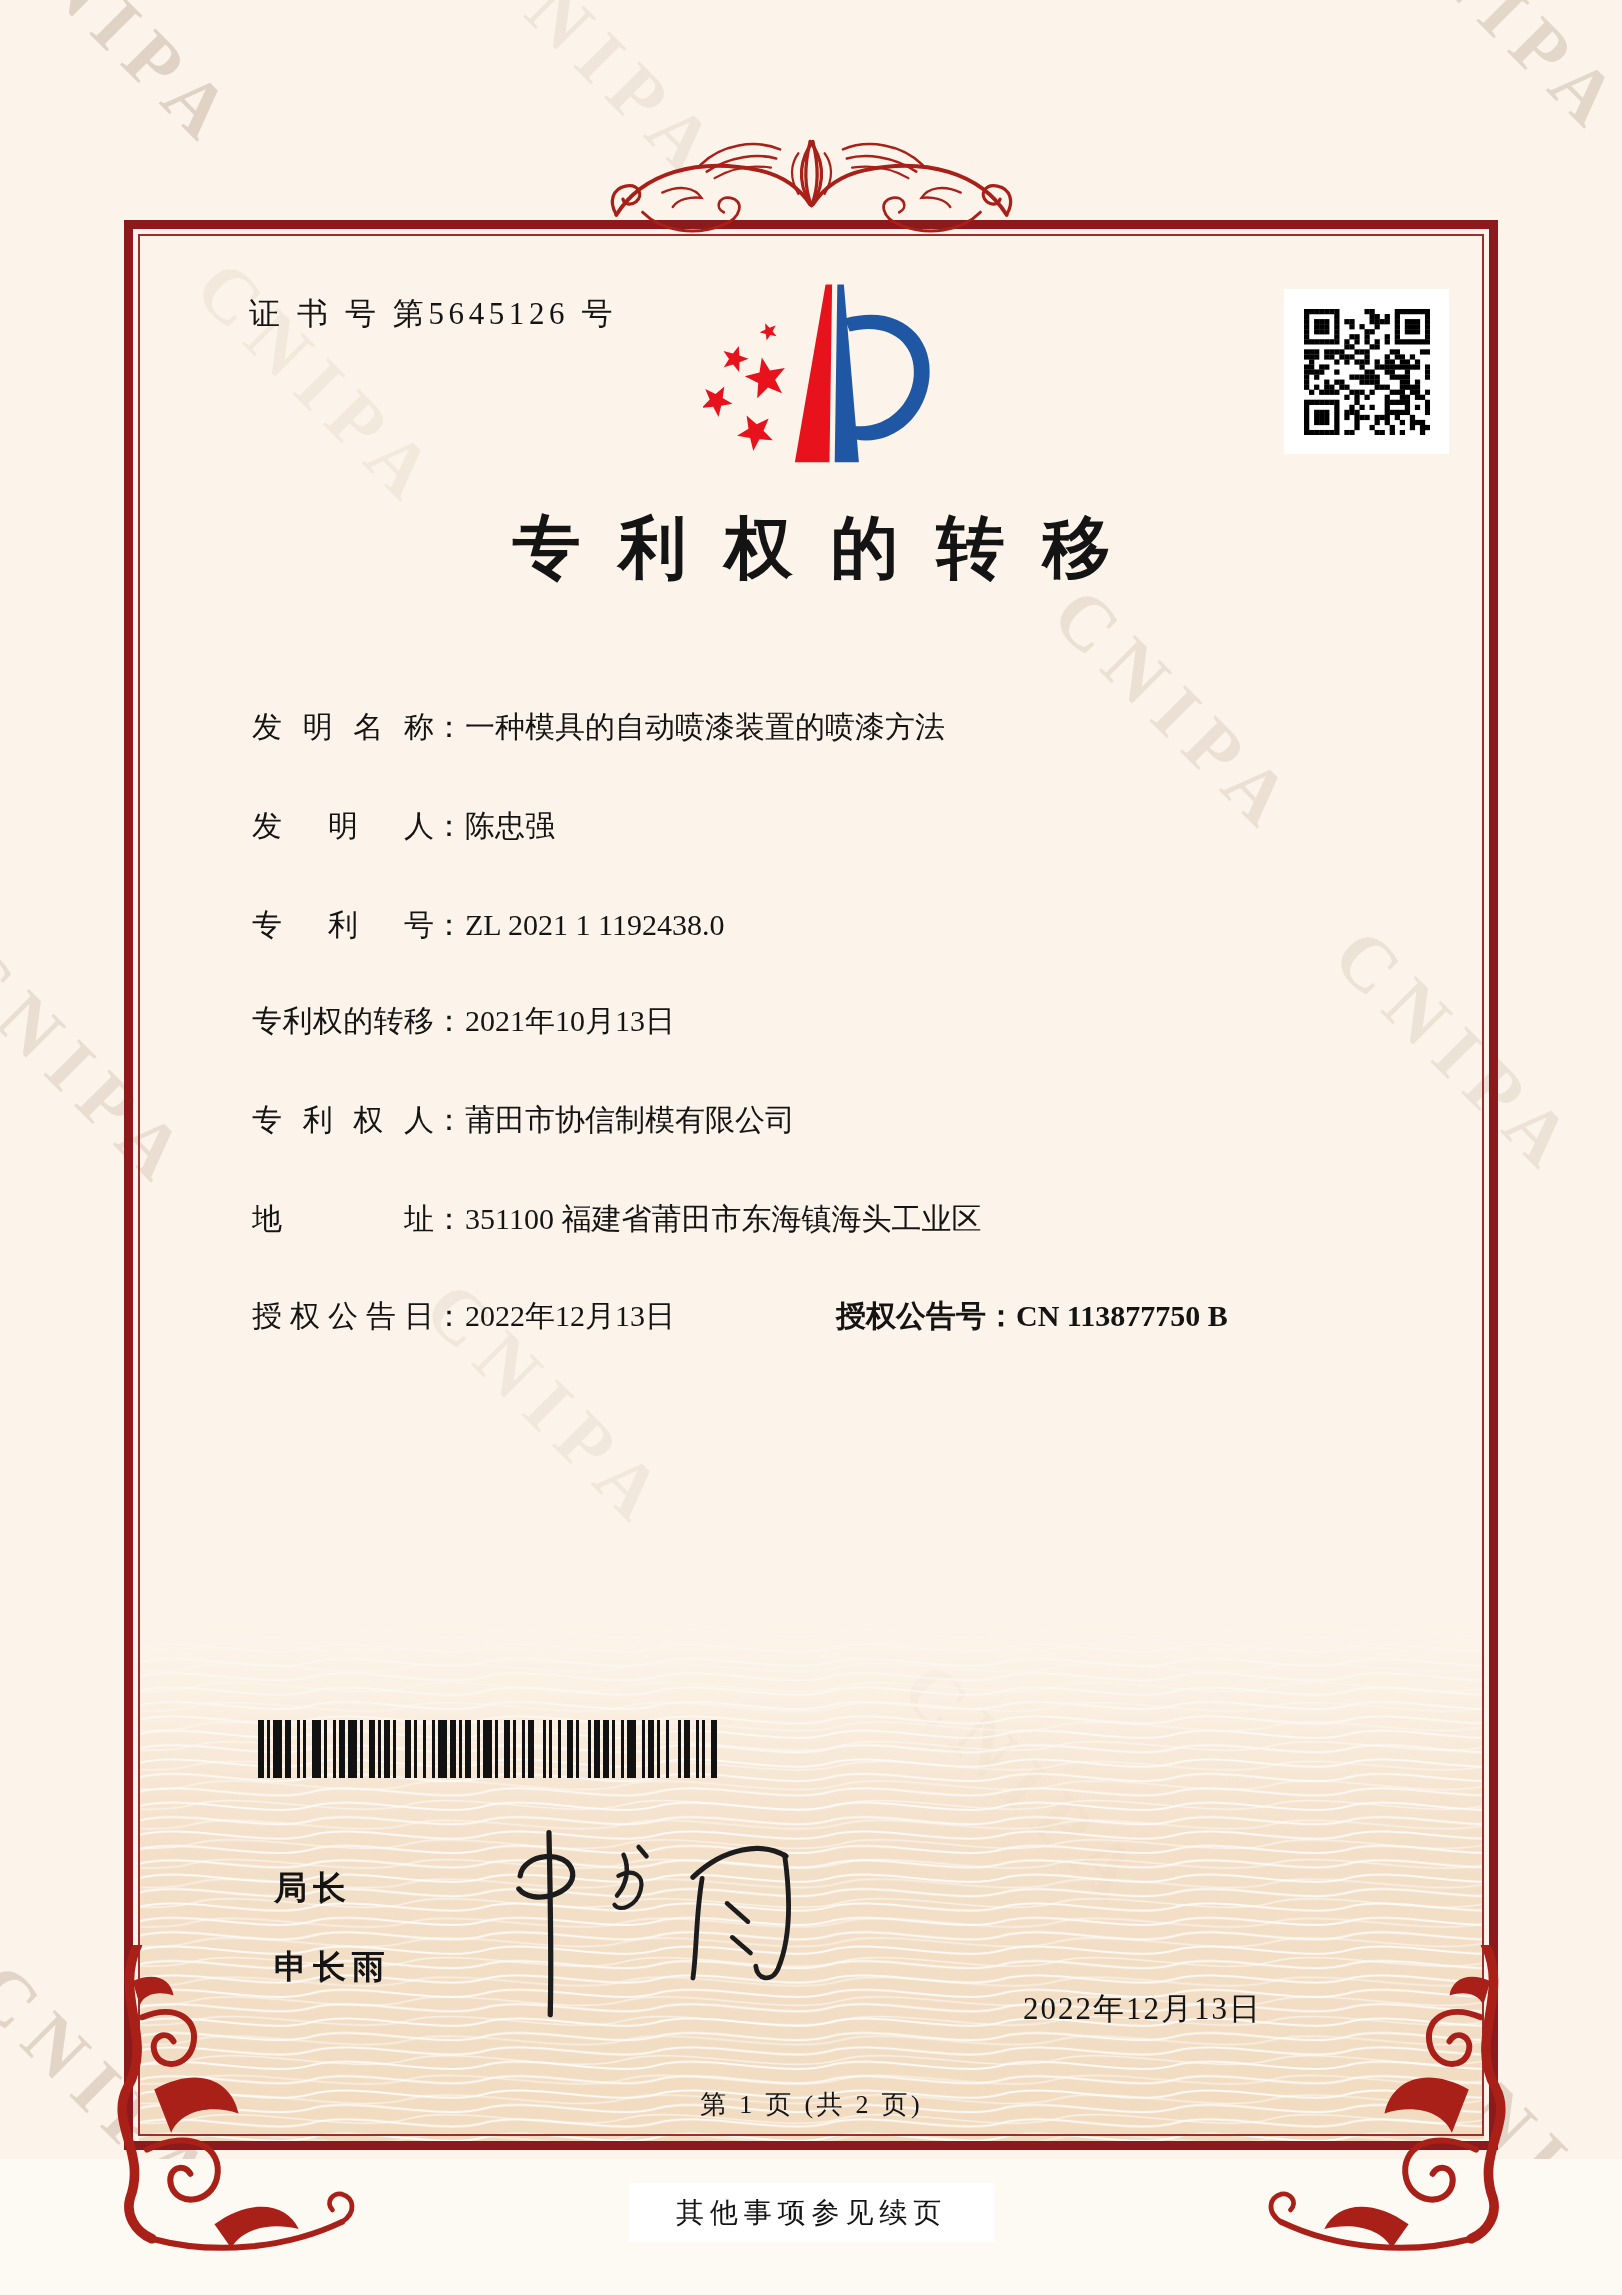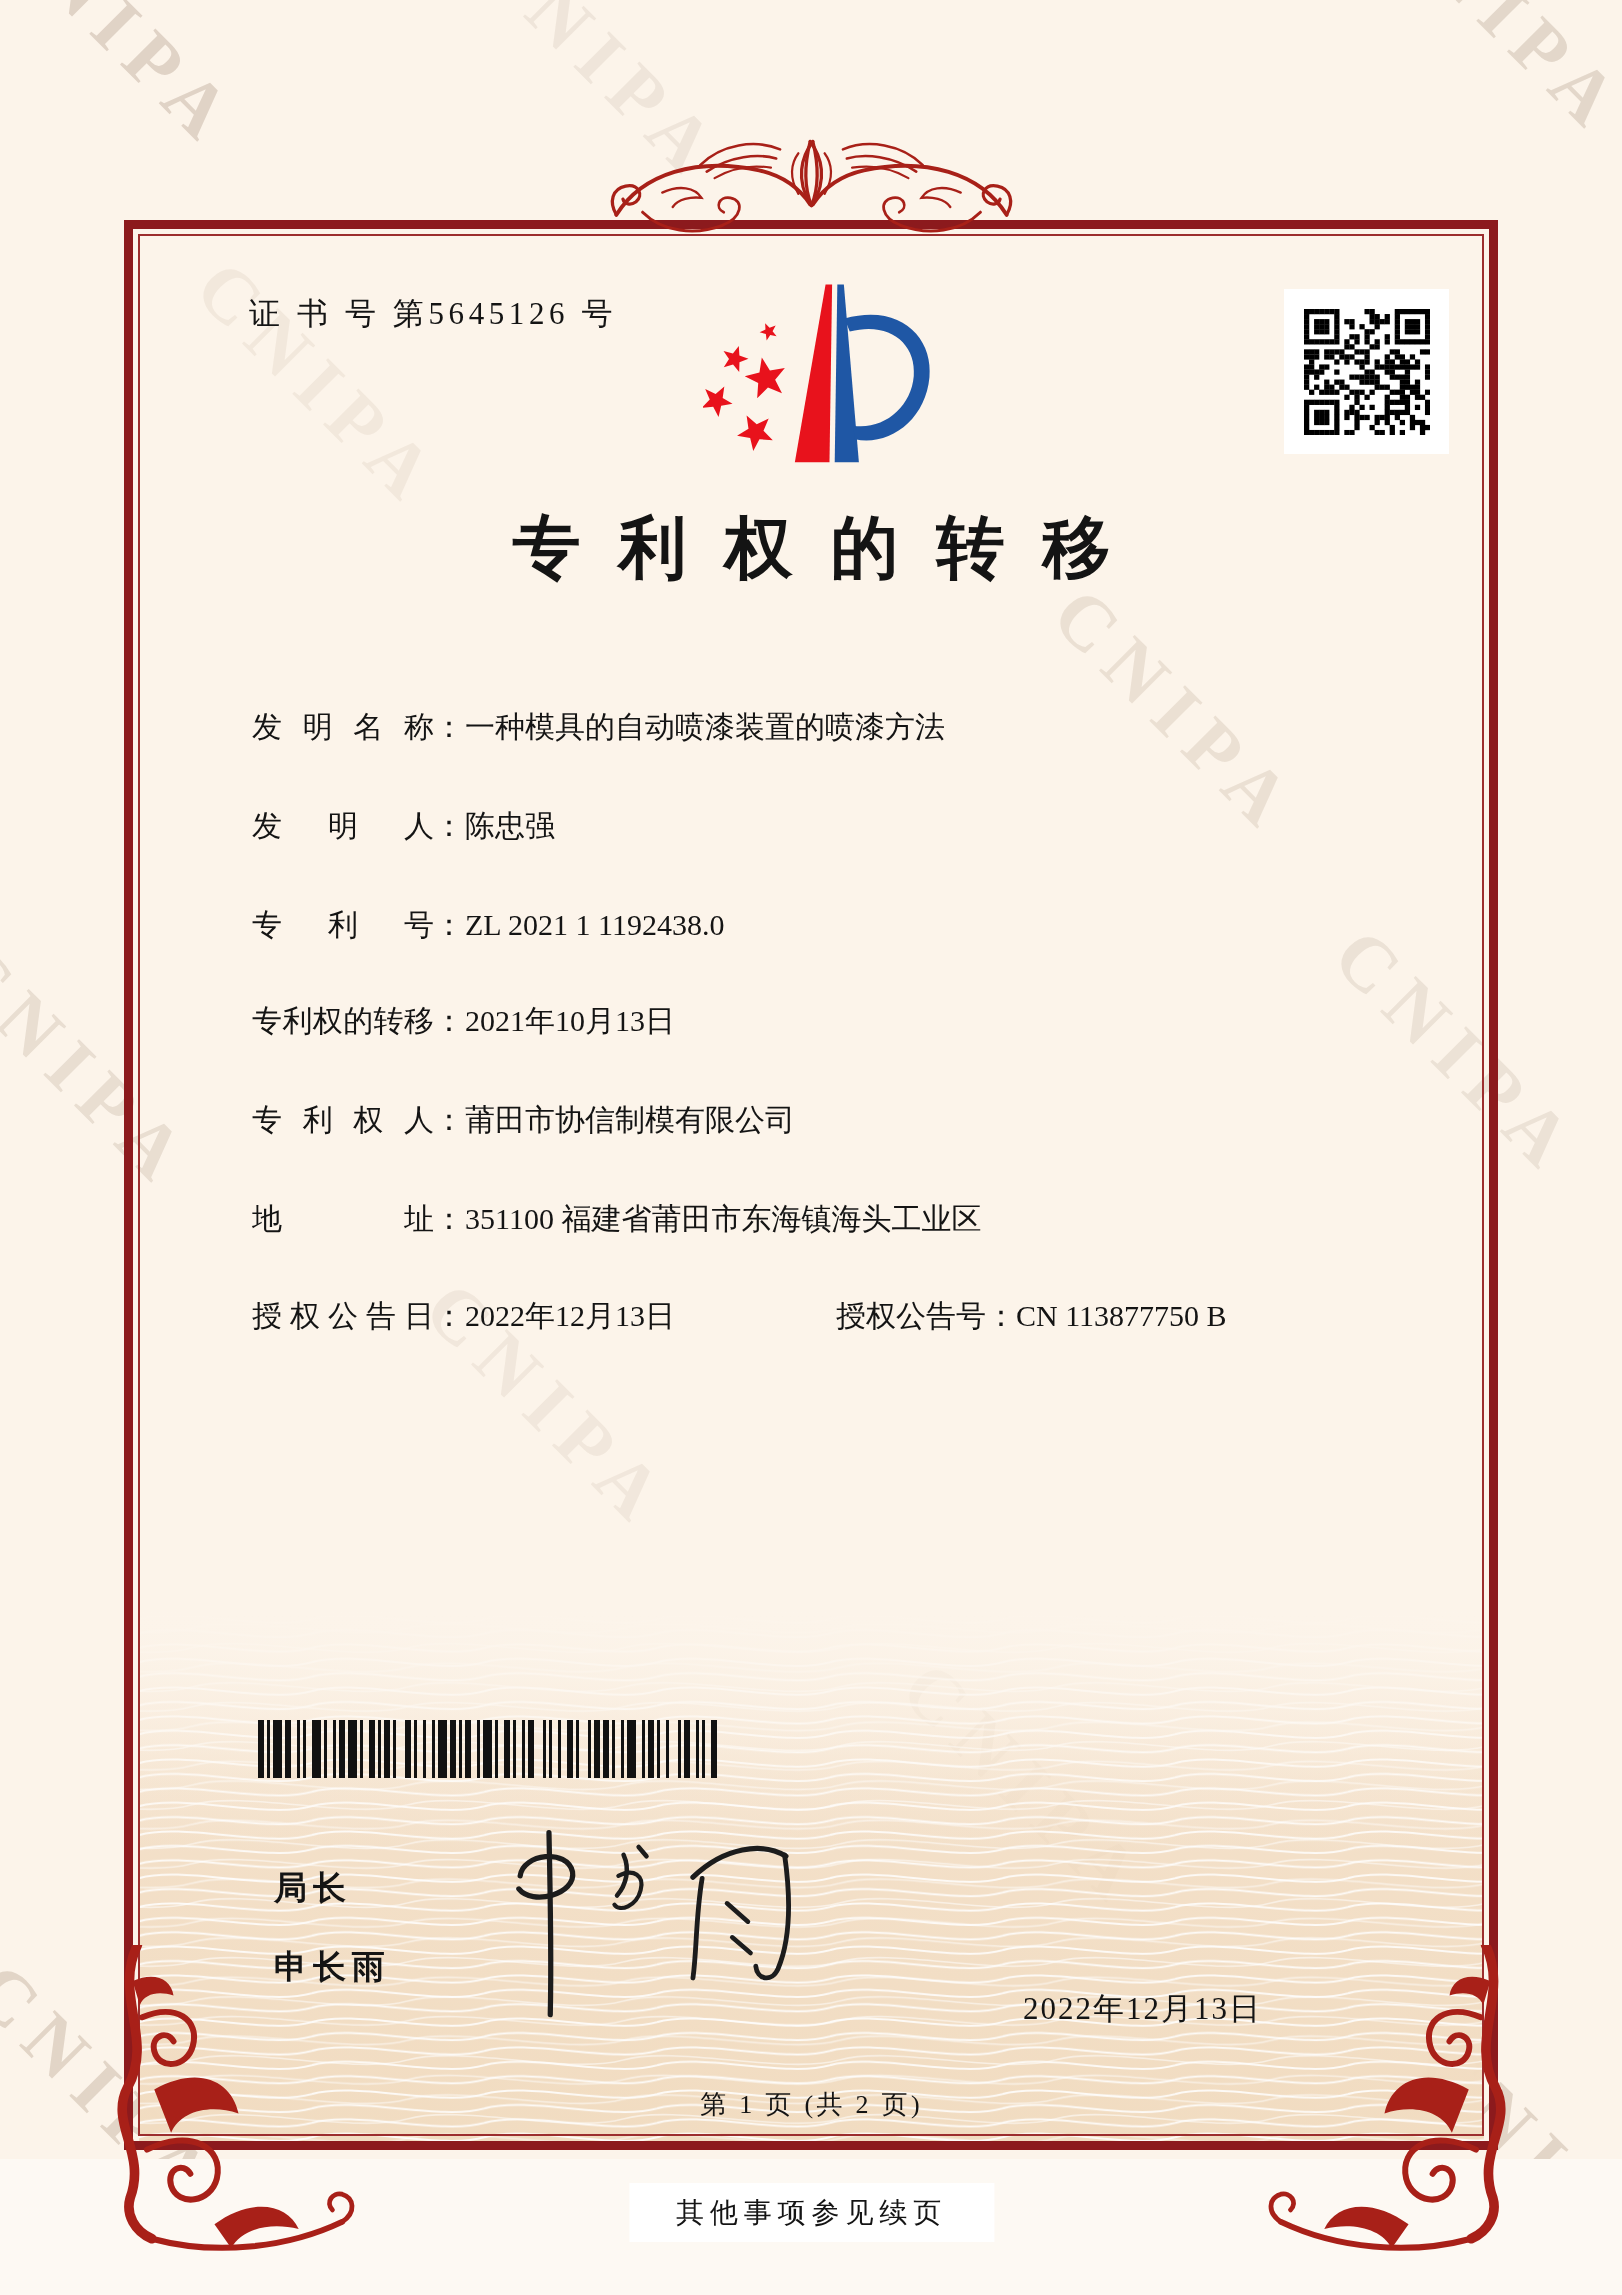--- a/index.html
+++ b/index.html
@@ -48,21 +48,21 @@
   #qr{position:absolute;left:19.6px;top:19.6px;}
   #title{
     left:0;top:503px;width:1623px;text-align:center;z-index:6;
     font-size:68px;font-weight:bold;letter-spacing:38px;text-indent:38px;
   }
   
   .frow{position:absolute;left:252px;font-size:30px;line-height:38px;z-index:6;white-space:nowrap;}
   .flabel{display:inline-block;width:182px;text-align:justify;text-align-last:justify;vertical-align:top;}
   .fcolon{display:inline-block;width:31px;vertical-align:top;}
   .fvalue{vertical-align:top;}
-  .pair2{position:absolute;left:584px;top:0;white-space:nowrap;}
+  .pair2{position:absolute;left:584px;top:0;white-space:nowrap;font-weight:bold;}
   
   #paras{left:251px;top:1347px;width:1128px;z-index:6;font-size:28px;line-height:52px;text-align:justify;}
   #paras p{margin:0;text-indent:58px;}
   
   #barcode{left:258px;top:1720px;width:465px;height:58px;z-index:6;font-size:0;}
   #barcode i{display:inline-block;height:58px;vertical-align:top;}
   
   .boss{left:274px;font-family:"Liberation Sans","DejaVu Sans",sans-serif;
     font-weight:700;font-size:33px;letter-spacing:5.9px;z-index:6;}
   #sig{left:452px;top:1813px;z-index:7;}

